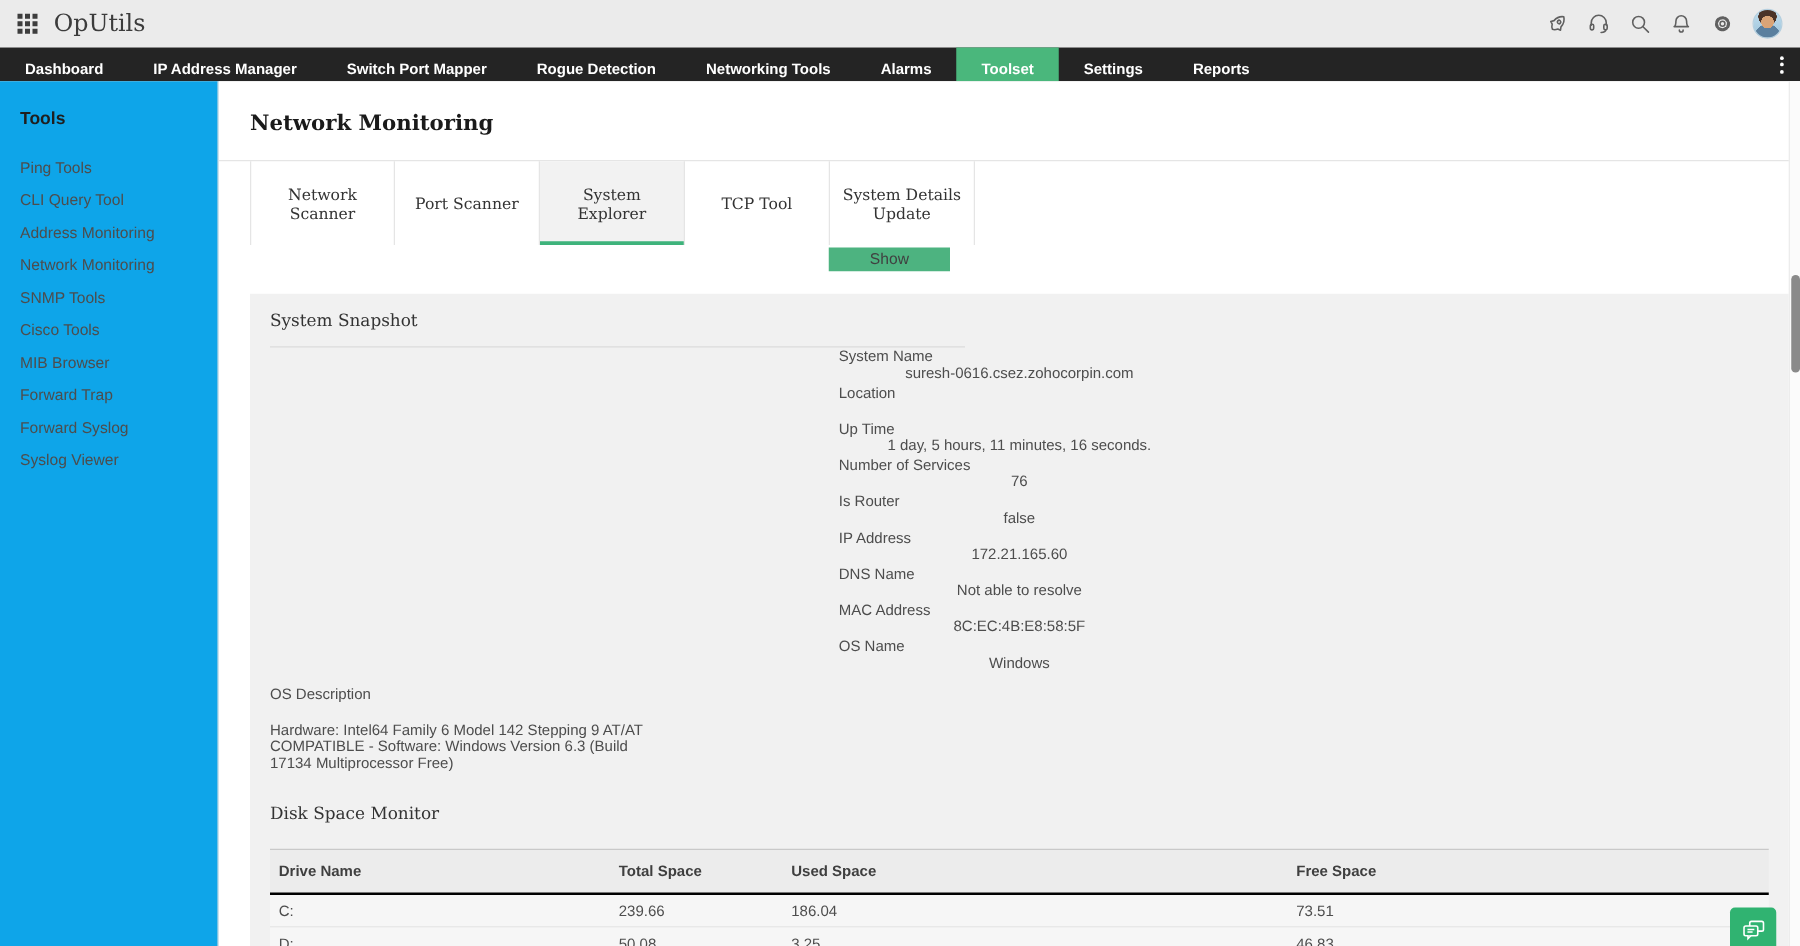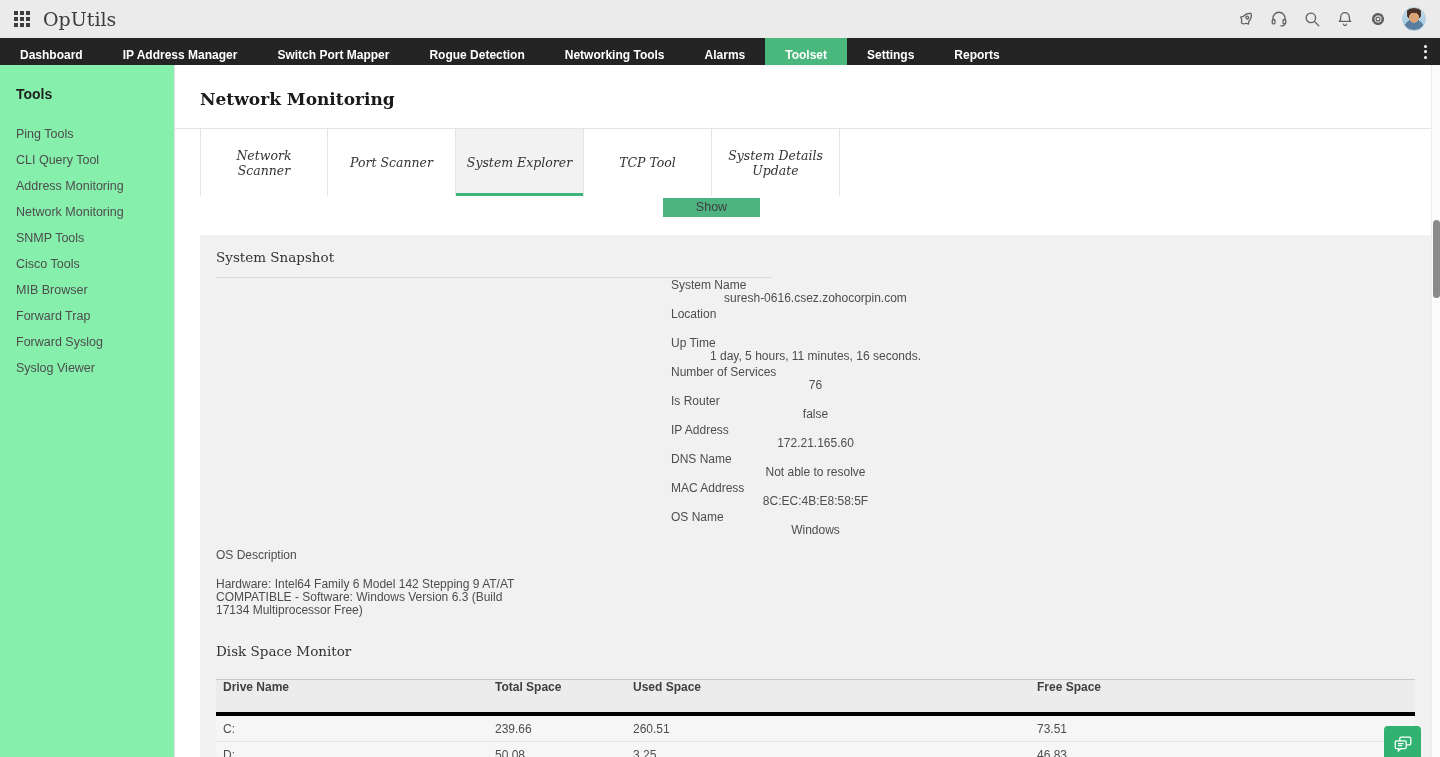--- a/index.html
+++ b/index.html
@@ -26,34 +26,34 @@
   
   .navbar { height:27px; background:#242424; display:flex; align-items:stretch; color:#fff; }
   .nav-item { font-size:12px; font-weight:bold; line-height:27px; padding:4px 20px; cursor:pointer; white-space:nowrap;text-align:right; }
   .nav-item.active { background:#4ab77c; }
   .nav-kebab { margin-left:auto; width:30px; display:flex; flex-direction:column;
                align-items:center; justify-content:center; gap:2.5px; cursor:pointer; }
   .nav-kebab i { width:3px; height:3px; border-radius:50%; background:#fff; }
 
   
   .shell { display:flex; height:692px; }
-  .sidebar { width:175px; border-right:1px solid #e2e2e2; padding:21px 0 0 16px; background:#86efac; }
+  .sidebar { width:175px; border-right:1px solid #e2e2e2; padding:21px 0 0 16px; background:#0ea5e9; }
   .sidebar-title { font-size:14px; font-weight:bold; color:#1f1f1f; margin-bottom:26px; }
   .sidebar-item { font-size:12.5px; color:#4d4d4d; margin-bottom:13.5px; cursor:pointer; line-height:12.5px; }
 
   .main { flex:1; position:relative; background:#fff; overflow:hidden; }
   .page-title { font-family:"DejaVu Serif", serif; font-size:17px; font-weight:bold;
                 color:#1a1a1a; margin:24px 0 0 25px; line-height:20px; }
 
   
   .tab-strip { margin-top:19px; border-top:1px solid #e5e5e5; display:flex; height:68px; }
-  .tab { width:128px; border-right:1px solid #e5e5e5; display:flex; align-items:center;
+  .tab { width:116px; border-right:1px solid #e5e5e5; display:flex; align-items:center;
          justify-content:center; text-align:center; font-family:"DejaVu Serif", serif;
          font-size:12.5px; color:#333; cursor:pointer; padding:0 10px; position:relative;
-         margin-left:25px;font-style:italic; }
+         margin-left:25px; }
   .tab + .tab { margin-left:0; }
   .tab:first-child { border-left:1px solid #e5e5e5; }
   .tab.active { background:#f2f2f2; }
   .tab.active::after { content:""; position:absolute; left:0; right:0; bottom:0; height:3px; background:#3eb37b; }
 
   .show-row { height:39px; }
   .show-btn { display:block; margin:2px 0 0 488px; width:97px; height:19px; background:#4db380;
               color:#404040; border:none; font-size:12.5px; font-family:"Liberation Sans",sans-serif;
               cursor:pointer; line-height:17px; }
 
@@ -64,22 +64,22 @@
                    padding:8px 0 12px 0; }
   .snapshot-divider { width:556px; border-bottom:1px solid #dcdcdc; }
 
   .kv-row { display:flex; align-items:center; height:29px; font-size:12px; color:#4d4d4d;flex-direction:column; }
   .kv-label { width:289px; flex:none; }
   .kv-value { max-width:300px; line-height:13px; }
   .kv-row.tall { height:auto; align-items:flex-start; padding-top:9px; padding-bottom:6px;gap:16px; }
 
   .disk-title { margin-top:12px; }
   .disk-table { margin-top:8px; border-top:1px solid #c9c9c9; }
-  .dt-header { height:36px; background:#ececec; display:flex; align-items:flex-start;
-               border-bottom:4px solid #000000; font-size:12px; font-weight:bold; color:#3f3f3f; }
+  .dt-header { height:36px; background:#ececec; display:flex; align-items:center;
+               border-bottom:2px solid #000000; font-size:12px; font-weight:bold; color:#3f3f3f; }
   .dt-row { height:26px; background:#f6f6f6; display:flex; align-items:center;
             border-bottom:1px solid #e3e3e3; font-size:12px; color:#4d4d4d; }
   .dt-c1 { width:279px; flex:none; padding-left:7px; }
   .dt-c2 { width:138px; flex:none; }
   .dt-c3 { width:404px; flex:none; }
   .dt-c4 { flex:1; }
   .dt-header > div { cursor:pointer; }
 
   
   .chat-btn { position:absolute; left:1384px; top:726px; width:37px; height:36px;
@@ -234,21 +234,21 @@
       <div class="disk-table">
         <div class="dt-header">
           <div class="dt-c1">Drive Name</div>
           <div class="dt-c2">Total Space</div>
           <div class="dt-c3">Used Space</div>
           <div class="dt-c4">Free Space</div>
         </div>
         <div class="dt-row">
           <div class="dt-c1">C:</div>
           <div class="dt-c2">239.66</div>
-          <div class="dt-c3">260.51</div>
+          <div class="dt-c3">186.04</div>
           <div class="dt-c4">73.51</div>
         </div>
         <div class="dt-row">
           <div class="dt-c1">D:</div>
           <div class="dt-c2">50.08</div>
           <div class="dt-c3">3.25</div>
           <div class="dt-c4">46.83</div>
         </div>
         <div class="dt-row">
           <div class="dt-c1">E:</div>

